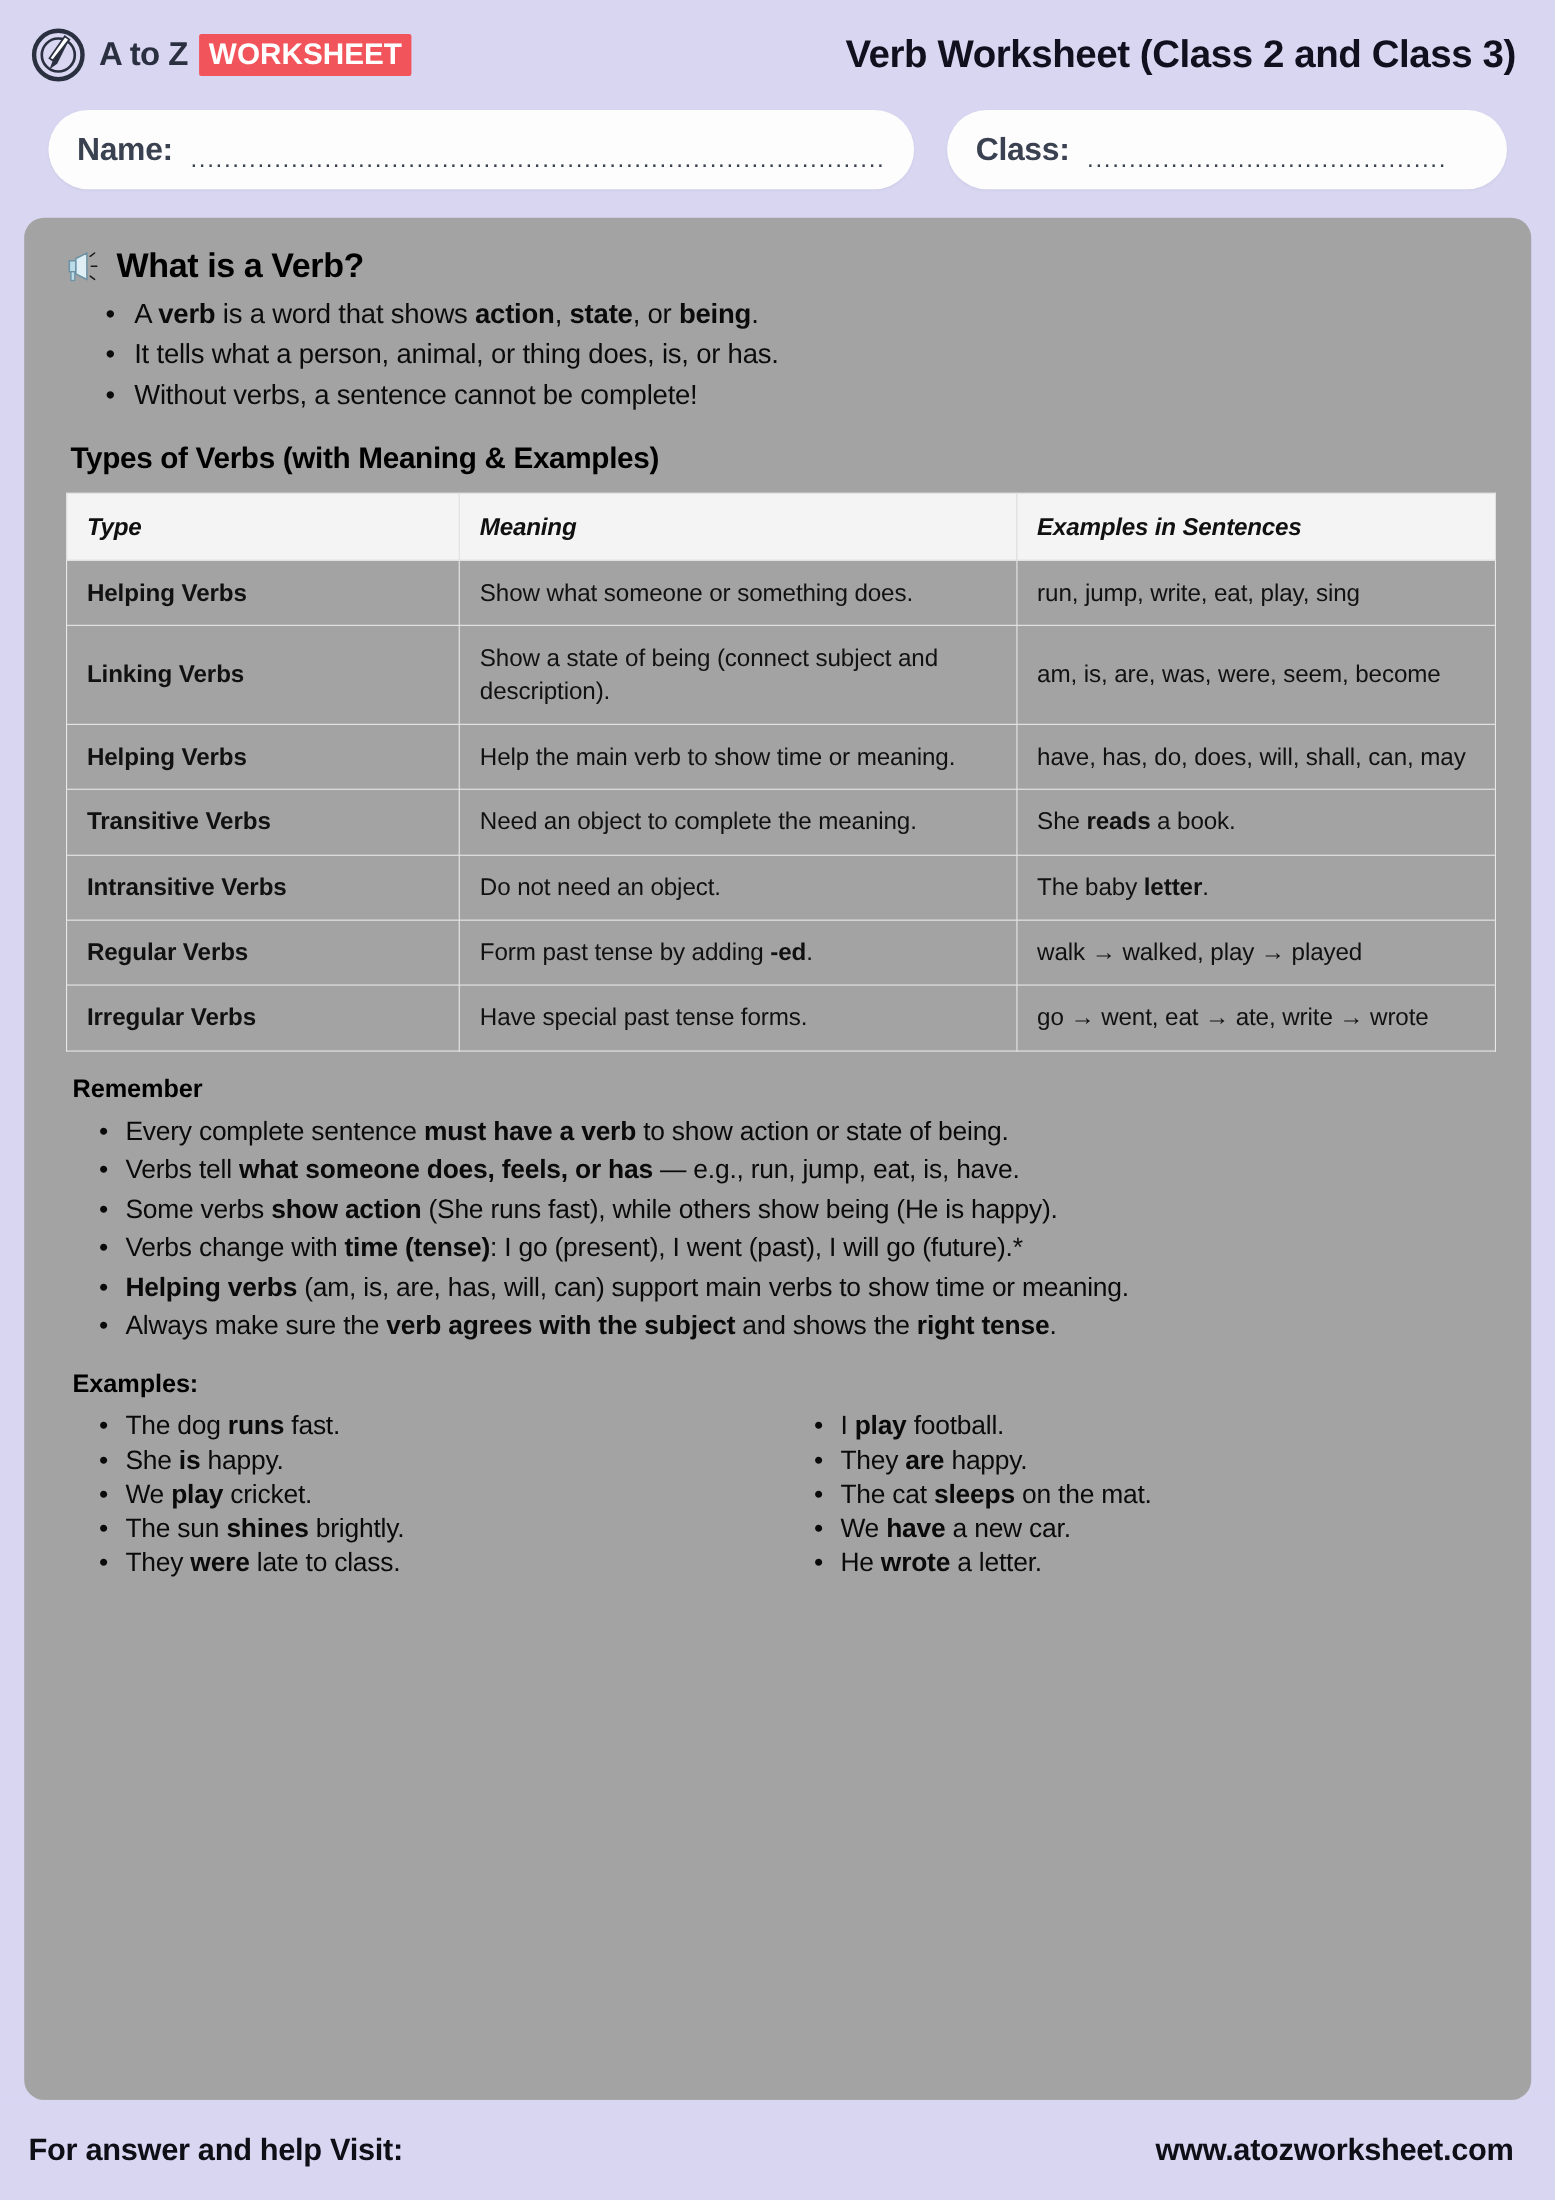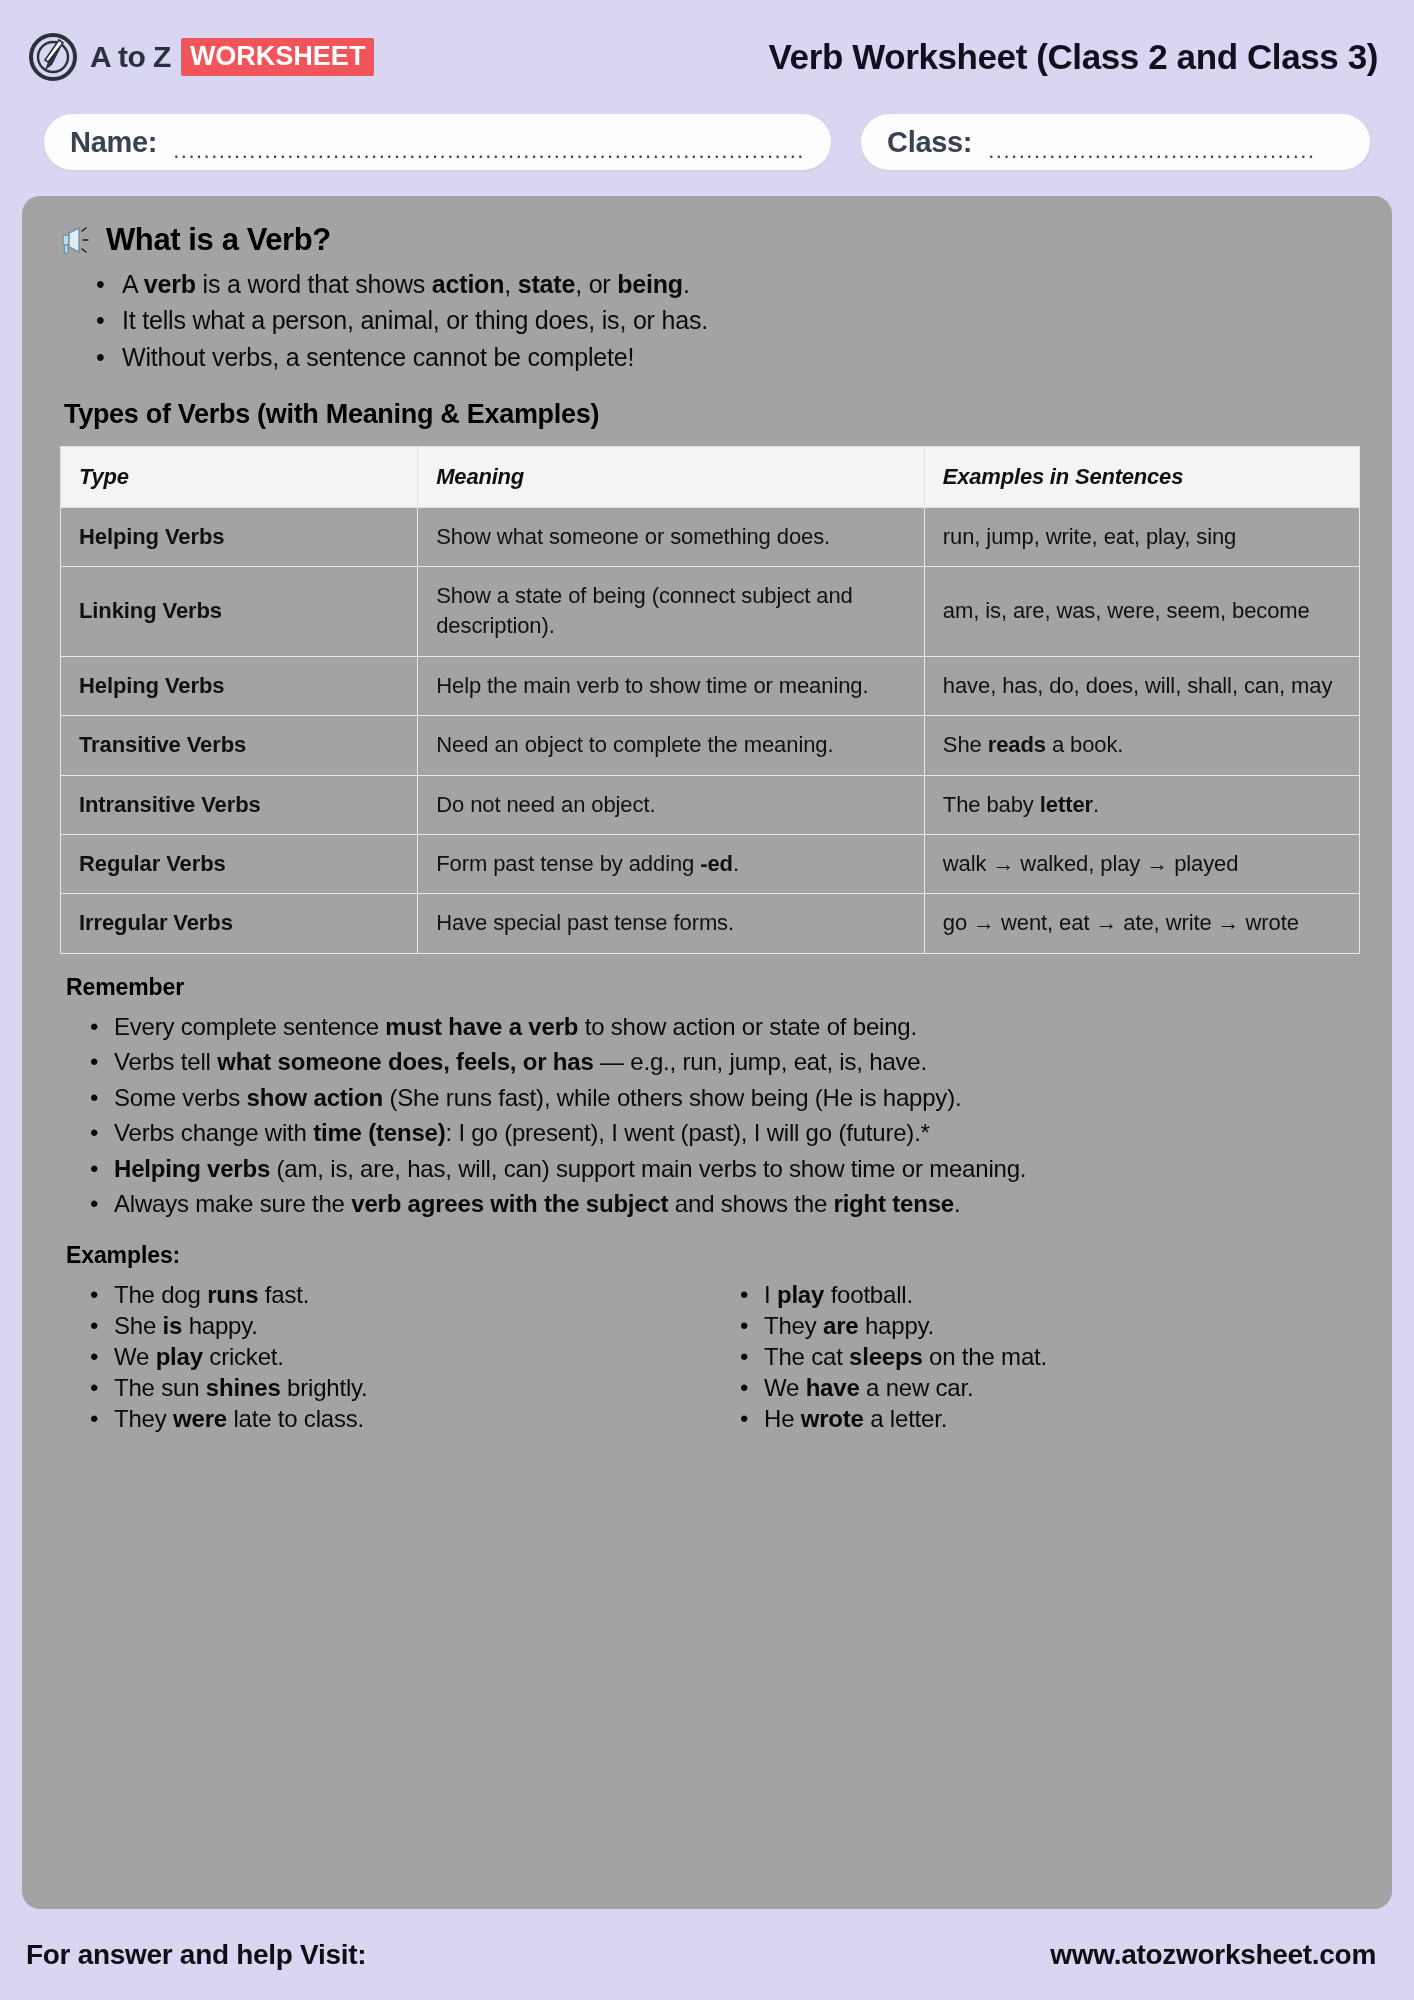--- a/index.html
+++ b/index.html
@@ -13,21 +13,21 @@
     position: relative;
     width: 1414px;
     height: 2000px;
     background: #d9d6f2;
     display: flex;
     flex-direction: column;
   }
 
   
   .header {
-    height: 114px;
+    height: 100px;
     display: flex;
     align-items: center;
     padding: 0 36px 0 28px;
     flex: 0 0 auto;
   }
   .brand { display: flex; align-items: center; gap: 12px; }
   .brand-mark { width: 50px; height: 50px; flex: 0 0 auto; }
   .brand-text {
     font-size: 30px;
     font-weight: 700;
@@ -60,21 +60,21 @@
   .fields {
     display: flex;
     gap: 30px;
     padding: 0 44px 0 44px;
     flex: 0 0 auto;
     margin-bottom: 26px;
   }
   .field {
     background: #fdfdfd;
     border-radius: 42px;
-    height: 56px;
+    height: 72px;
     display: flex;
     align-items: center;
     padding: 0 26px;
     box-shadow: 0 1px 3px rgba(0,0,0,0.05);
   }
   .field-name { flex: 0 0 622px; }
   .field-class { flex: 1; }
   .field-label {
     font-size: 29px;
     font-weight: 700;

